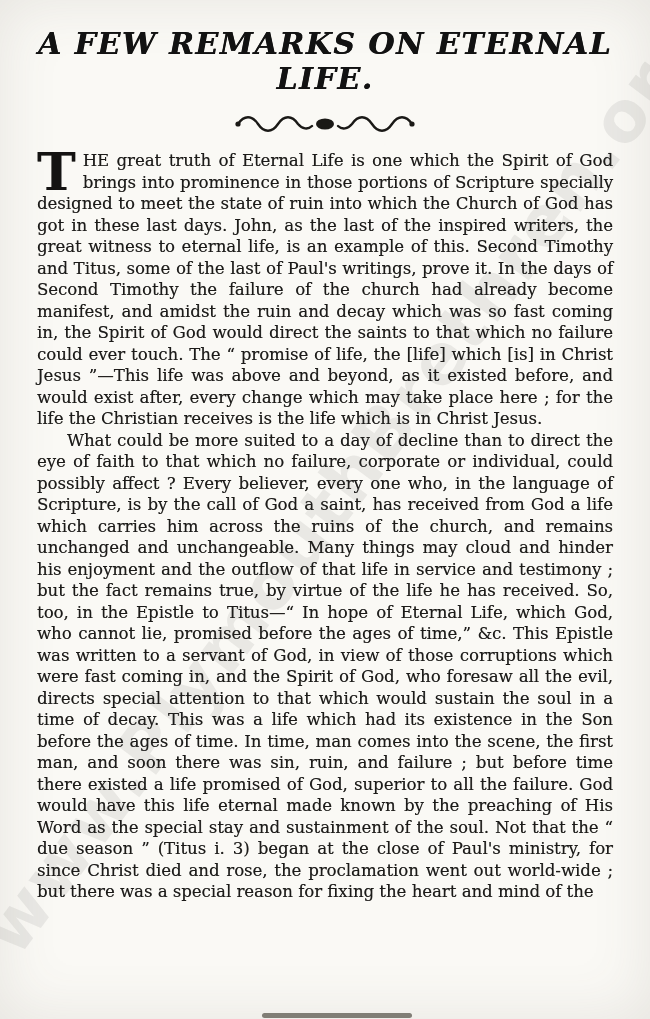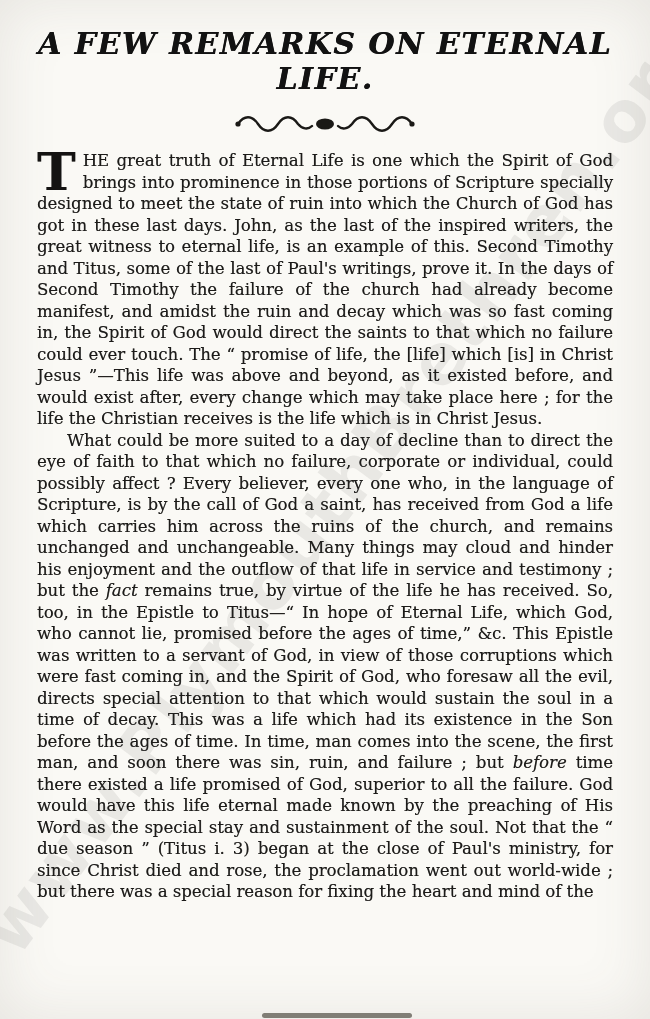--- a/index.html
+++ b/index.html
@@ -66,21 +66,21 @@
     text-indent: 30px;
   }
   .dropcap {
     float: left;
     font-size: 52px;
     line-height: 40px;
     font-weight: bold;
     padding: 2px 7px 0 0;
     color: #141312;
   }
-  .italic { font-style: italic; }
+  .italic { }
   .scan-mark {
     position: absolute;
     bottom: 1px;
     left: 262px;
     width: 150px;
     height: 5px;
     background: #454038;
     border-radius: 3px;
     opacity: 0.65;
   }

